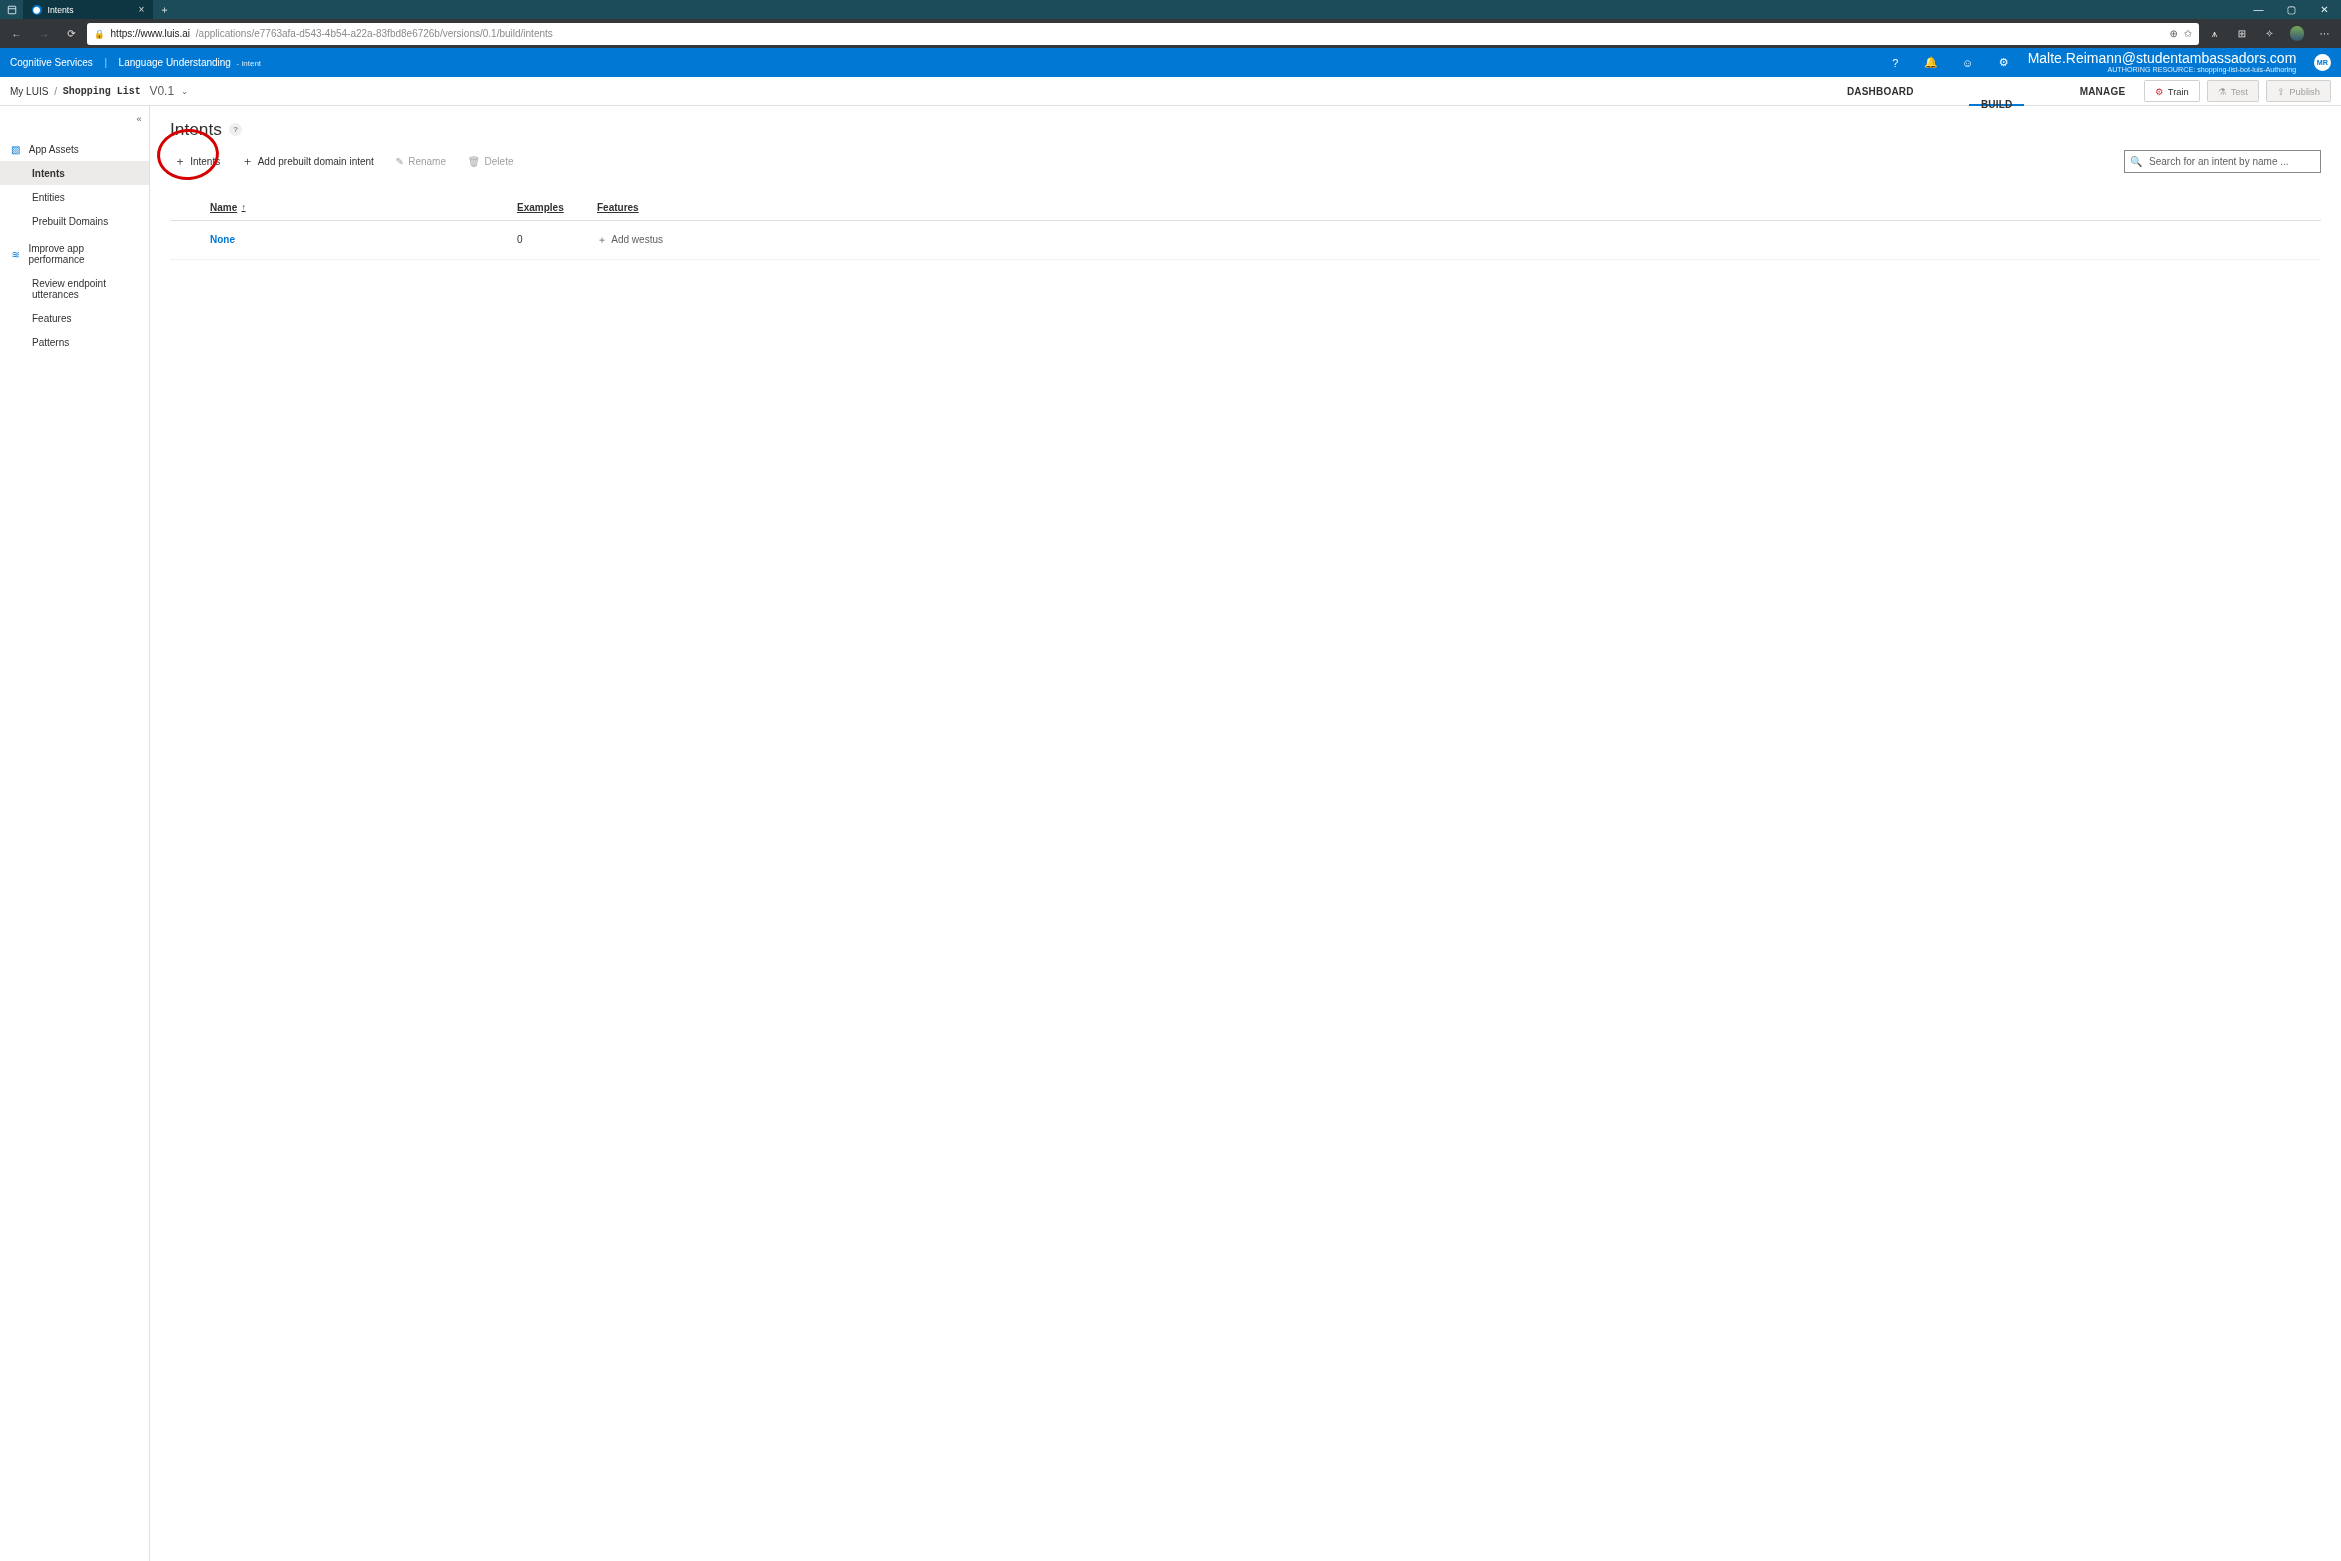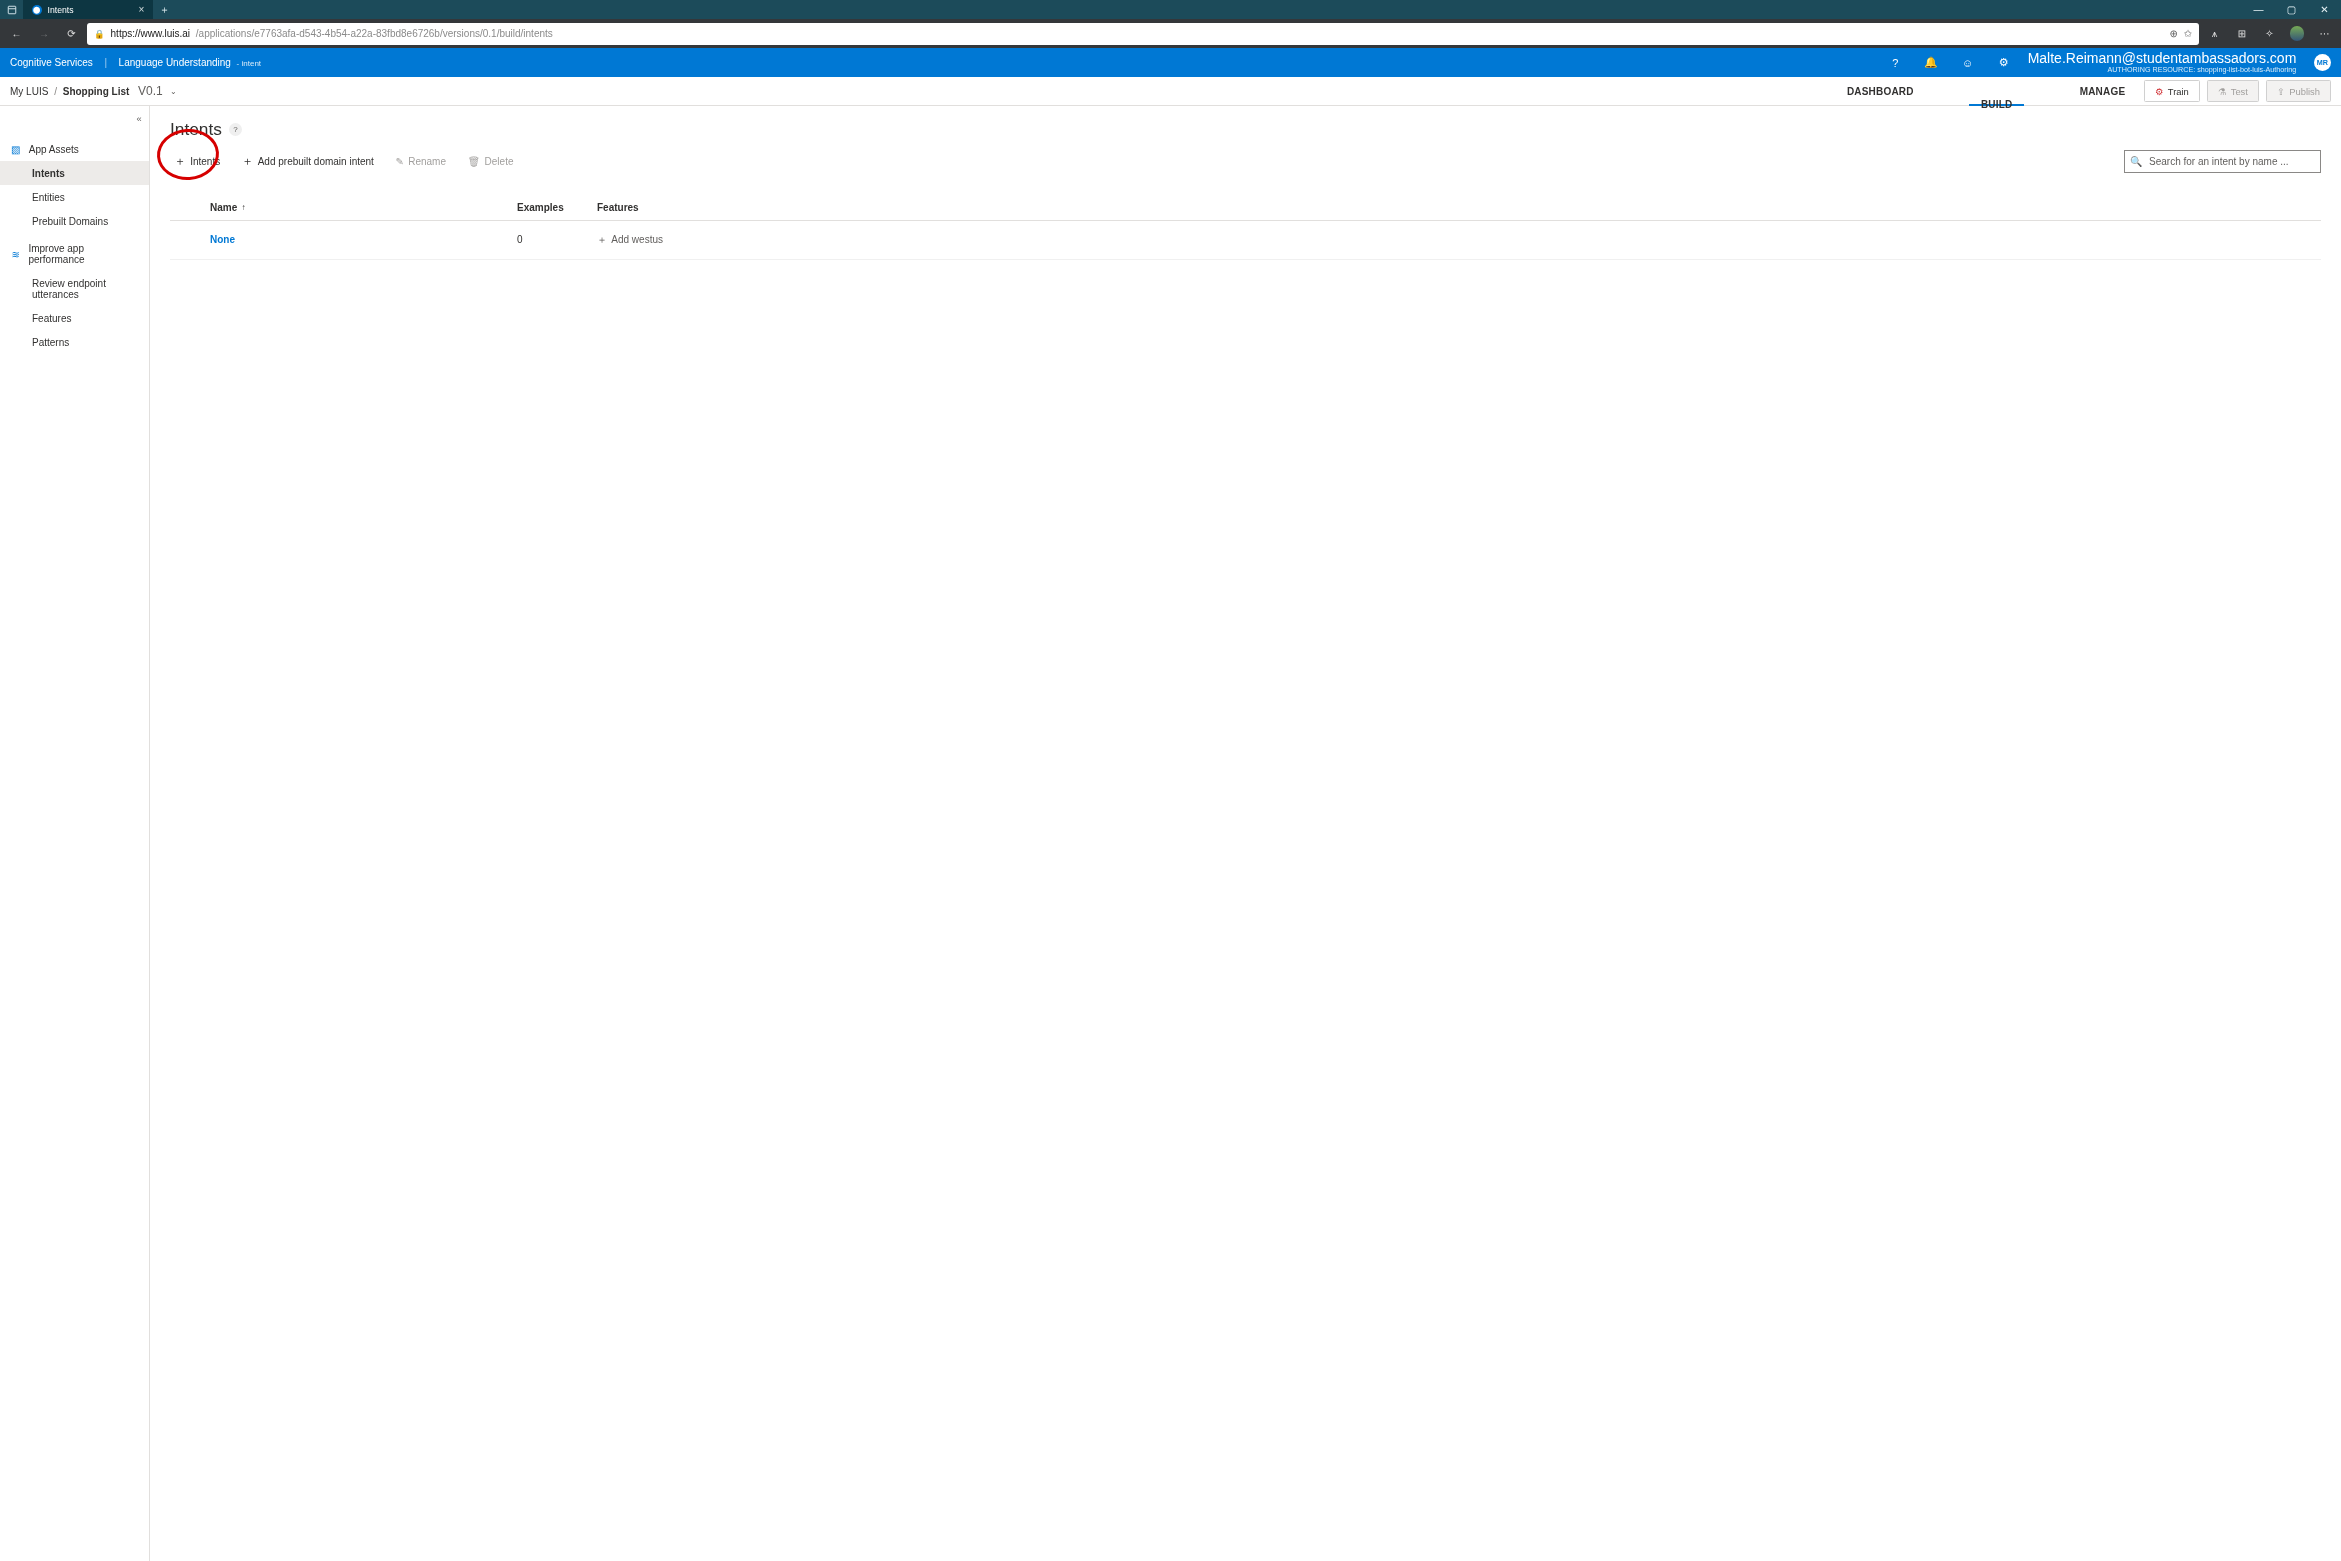--- a/index.html
+++ b/index.html
@@ -37,21 +37,21 @@
   .azure-ico { width: 24.6px; height: 24.6px; display:flex; align-items:center; justify-content:center; font-size:11px; }
   .user-block { display:flex; flex-direction:column; align-items:flex-end; line-height:1.15; margin-right:5.8px;}
   .user-block .email { font-size: 14px; }
   .user-block .resline { font-size: 7.2px; opacity:.85; }
   .avatar-badge { width: 17.3px; height: 17.3px; border-radius:50%; background:#fff; color:#0078d4; font-size:7.2px; font-weight:600; display:flex; align-items:center; justify-content:center; }
 
   
   .app-bar { height: 29px; border-bottom: 0.7px solid #e1dfdd; display:flex; align-items:center; padding: 0 10px; }
   .breadcrumb { display:flex; align-items:center; gap:5.8px; font-size:10px; }
   .breadcrumb .sep { color:#8a8886; }
-  .breadcrumb .current { font-weight:600; }
+  .breadcrumb .current { font-weight:600;font-family:Liberation Mono, monospace; }
   .breadcrumb .ver { font-size:12px; color:#605e5c; margin-left:2.9px; }
   .breadcrumb .chev { font-size:8px; color:#605e5c; margin-left:1.4px; }
   .app-bar .flex { flex:1; }
   .top-tabs { display:flex; align-items:stretch; height:100%;gap:44px; }
   .top-tab { padding: 0 11.6px; display:flex; align-items:center; font-size:10px; font-weight:600; letter-spacing:0.2px; }
   .top-tab.active { background:#a3a3a3; border-bottom:2.2px solid #0078d4;margin-top:27px; }
   .action-btn { height:22px; border:0.7px solid #d0d0d0; border-radius:1.4px; padding:0 10px; display:flex; align-items:center; gap:4.3px; font-size:9.4px; margin-left:7.2px; background:#fff; }
   .action-btn[data-disabled="true"] { color:#a19f9d; background:#f3f2f1; }
   .action-btn .ic { font-size:9.4px; }
   .action-btn.train .ic { color:#d13438; }
@@ -75,21 +75,21 @@
   .tbtn[data-disabled="true"] { color:#a19f9d; }
   .tbtn .plus { font-size:11.6px; color:#323130; }
   .toolbar-row .flex { flex:1; }
   .searchbox { width: 197px; height:23px; border:0.7px solid #8a8886; display:flex; align-items:center; gap:5.8px; padding:0 5.8px; font-size:10px; color:#605e5c; }
   .searchbox .sicon { color:#0078d4; }
 
   .annot-circle { position:absolute; width:62px; height:51px; border:3.6px solid #d60000; border-radius:50%; transform:rotate(-4deg); pointer-events:none; }
   .create-wrap { position:relative; display:inline-flex; }
 
   .table { margin-top:22px; }
-  .thead { display:flex; align-items:flex-start; border-bottom:0.7px solid #e1dfdd; padding:7.2px 0; font-size:10px; font-weight:600; }
+  .thead { display:flex; align-items:flex-start; border-bottom:0.7px solid #e1dfdd; padding:7.2px 0; font-size:10px; font-weight:600;text-decoration:underline; }
   .col-name { flex: 0 0 347px; padding-left:40px; display:flex; align-items:center; gap:4.3px; }
   .col-ex   { flex: 0 0 80px; }
   .col-feat { flex: 1; }
   .sort-arrow { font-size:8px; }
   .trow { display:flex; align-items:center; padding:11.6px 0; border-bottom:0.7px solid #f0f0f0; font-size:10px; }
   .trow .col-name a { color:#0078d4; font-weight:600; text-decoration:none; }
   .addfeat { color:#605e5c; display:flex; align-items:center; gap:4.3px; }
 </style>
 </head>
 <body>

